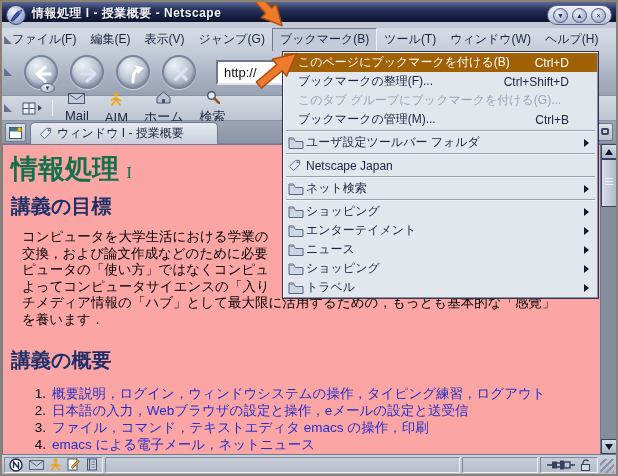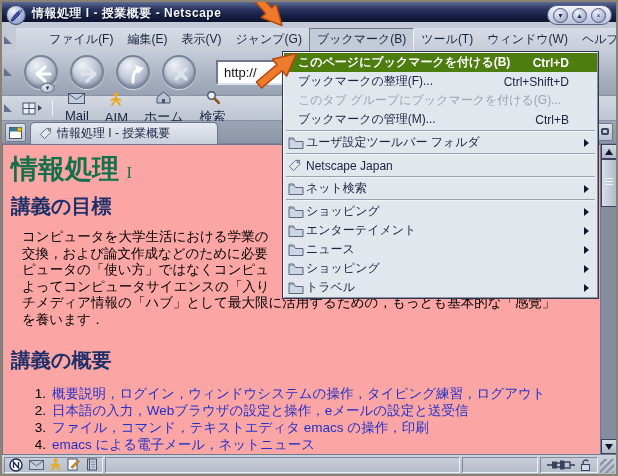--- a/index.html
+++ b/index.html
@@ -17,23 +17,23 @@
   .titletext { margin-left:30px; color:#f3f5fb; font-size:12px; font-weight:bold;
     text-shadow:1px 1px 0 rgba(0,0,0,.75); letter-spacing:.5px; white-space:nowrap; }
   .winctl { position:absolute; right:4px; top:3px; height:20px; padding:2px 5px; border-radius:10px;
     background:linear-gradient(180deg,#f2f4fa,#b9c1d8); border:1px solid #59638c;
     display:flex; gap:4px; align-items:center; }
   .wbtn { width:15px; height:15px; border-radius:50%; border:1px solid #4d5780;
     background:radial-gradient(circle at 35% 30%,#eef1f9,#b4bdd7 60%,#98a3c4);
     color:#232c52; font-size:7px; line-height:13px; text-align:center; cursor:default; }
 
   
-  .menubar { position:absolute; top:26px; left:14px; right:0; height:33px;
+  .menubar { position:absolute; top:26px; left:0; right:0; height:33px;
     background:linear-gradient(180deg,#d7dde6,#bec6d3); border-bottom:1px solid #8b94a6;
-    display:flex; align-items:stretch; padding-left:26px; }
+    display:flex; align-items:stretch; padding-left:3px; }
   .menubar .mitem { padding:0 7px; font-size:12px; color:#1a2340; line-height:22px; white-space:nowrap; }
   .menubar .mitem.open { background:#c3cad8;
     border:1px solid; border-color:#6e798f #eef1f6 #eef1f6 #6e798f; line-height:20px; }
 
   
   .navbar { position:absolute; top:49px; left:0; right:0; height:45px;
     background:linear-gradient(180deg,#c6cdda 0%,#aab3c2 55%,#98a2b3 100%);
     border-bottom:1px solid #8b94a6; }
   .navbtn { position:absolute; top:4px; width:34px; height:34px; border-radius:50%;
     background:radial-gradient(circle at 35% 28%,#eef1f7,#b7c0d0 55%,#8e99ae);
@@ -108,21 +108,21 @@
   
   .menu { position:absolute; left:280px; top:49px; width:317px; z-index:50;
     background:#e2e6ed; border:1px solid #2e374e;
     box-shadow:inset 1px 1px 0 #f4f6f9, inset -1px -1px 0 #8a93a6; padding:1px; }
   .mi { height:19px; display:flex; align-items:center; padding:0 8px 0 14px; font-size:12px; color:#1a2340; }
   .mi.hasicon { padding-left:4px; }
   .mi .mico { width:18px; display:flex; align-items:center; }
   .mi .lab { flex:1; white-space:nowrap; }
   .mi .acc { margin-right:20px; white-space:nowrap; }
   .mi .sub { width:0; height:0; border-left:5px solid #10182e; border-top:4px solid transparent; border-bottom:4px solid transparent; }
-  .mi.hl { background:#4d7c0f; color:#fff;font-weight:bold; }
+  .mi.hl { background:#a16207; color:#fff; }
   .mi.dis { color:#9aa3b2; }
   .msep { height:0; border-top:1px solid #98a1b2; border-bottom:1px solid #f0f3f7; margin:1px 2px; }
 
   
   .grippy { position:absolute; left:2px; width:0; height:0;
     border-bottom:8px solid #66708c; border-right:8px solid transparent; }
 
   
   .arrow { position:absolute; z-index:60; }
 </style>
@@ -231,21 +231,21 @@
           <rect x="1.5" y="2.5" width="12" height="11" fill="#fff" stroke="#49536e"></rect>
           <rect x="1.5" y="2.5" width="12" height="4" fill="#3a7a8c"></rect>
           <circle cx="11.5" cy="4.5" r="2.2" fill="#f2c21a" stroke="#8a6a10" stroke-width="0.6"></circle>
         </svg>
     </div>
     <div class="tab">
       <svg width="13" height="13" viewBox="0 0 14 14">
           <path d="M8 1.5 H12.5 V6 L6 12.5 L1.5 8 Z" fill="#e4e9f1" stroke="#5a657e"></path>
           <circle cx="10.4" cy="3.6" r="1.1" fill="#5a657e"></circle>
         </svg>
-      <span>情報処理 I - 授業概要</span>
+      <span>ウィンドウ I - 授業概要</span>
     </div>
     <div class="tabbtn-r">
         <span></span>
       </div>
   </div>
 
   <div class="content">
     <div class="h1"><span>情報処理</span> <span class="suffix">I</span></div>
     <div class="h2" style="top:48px">講義の目標</div>
     <div class="para">

